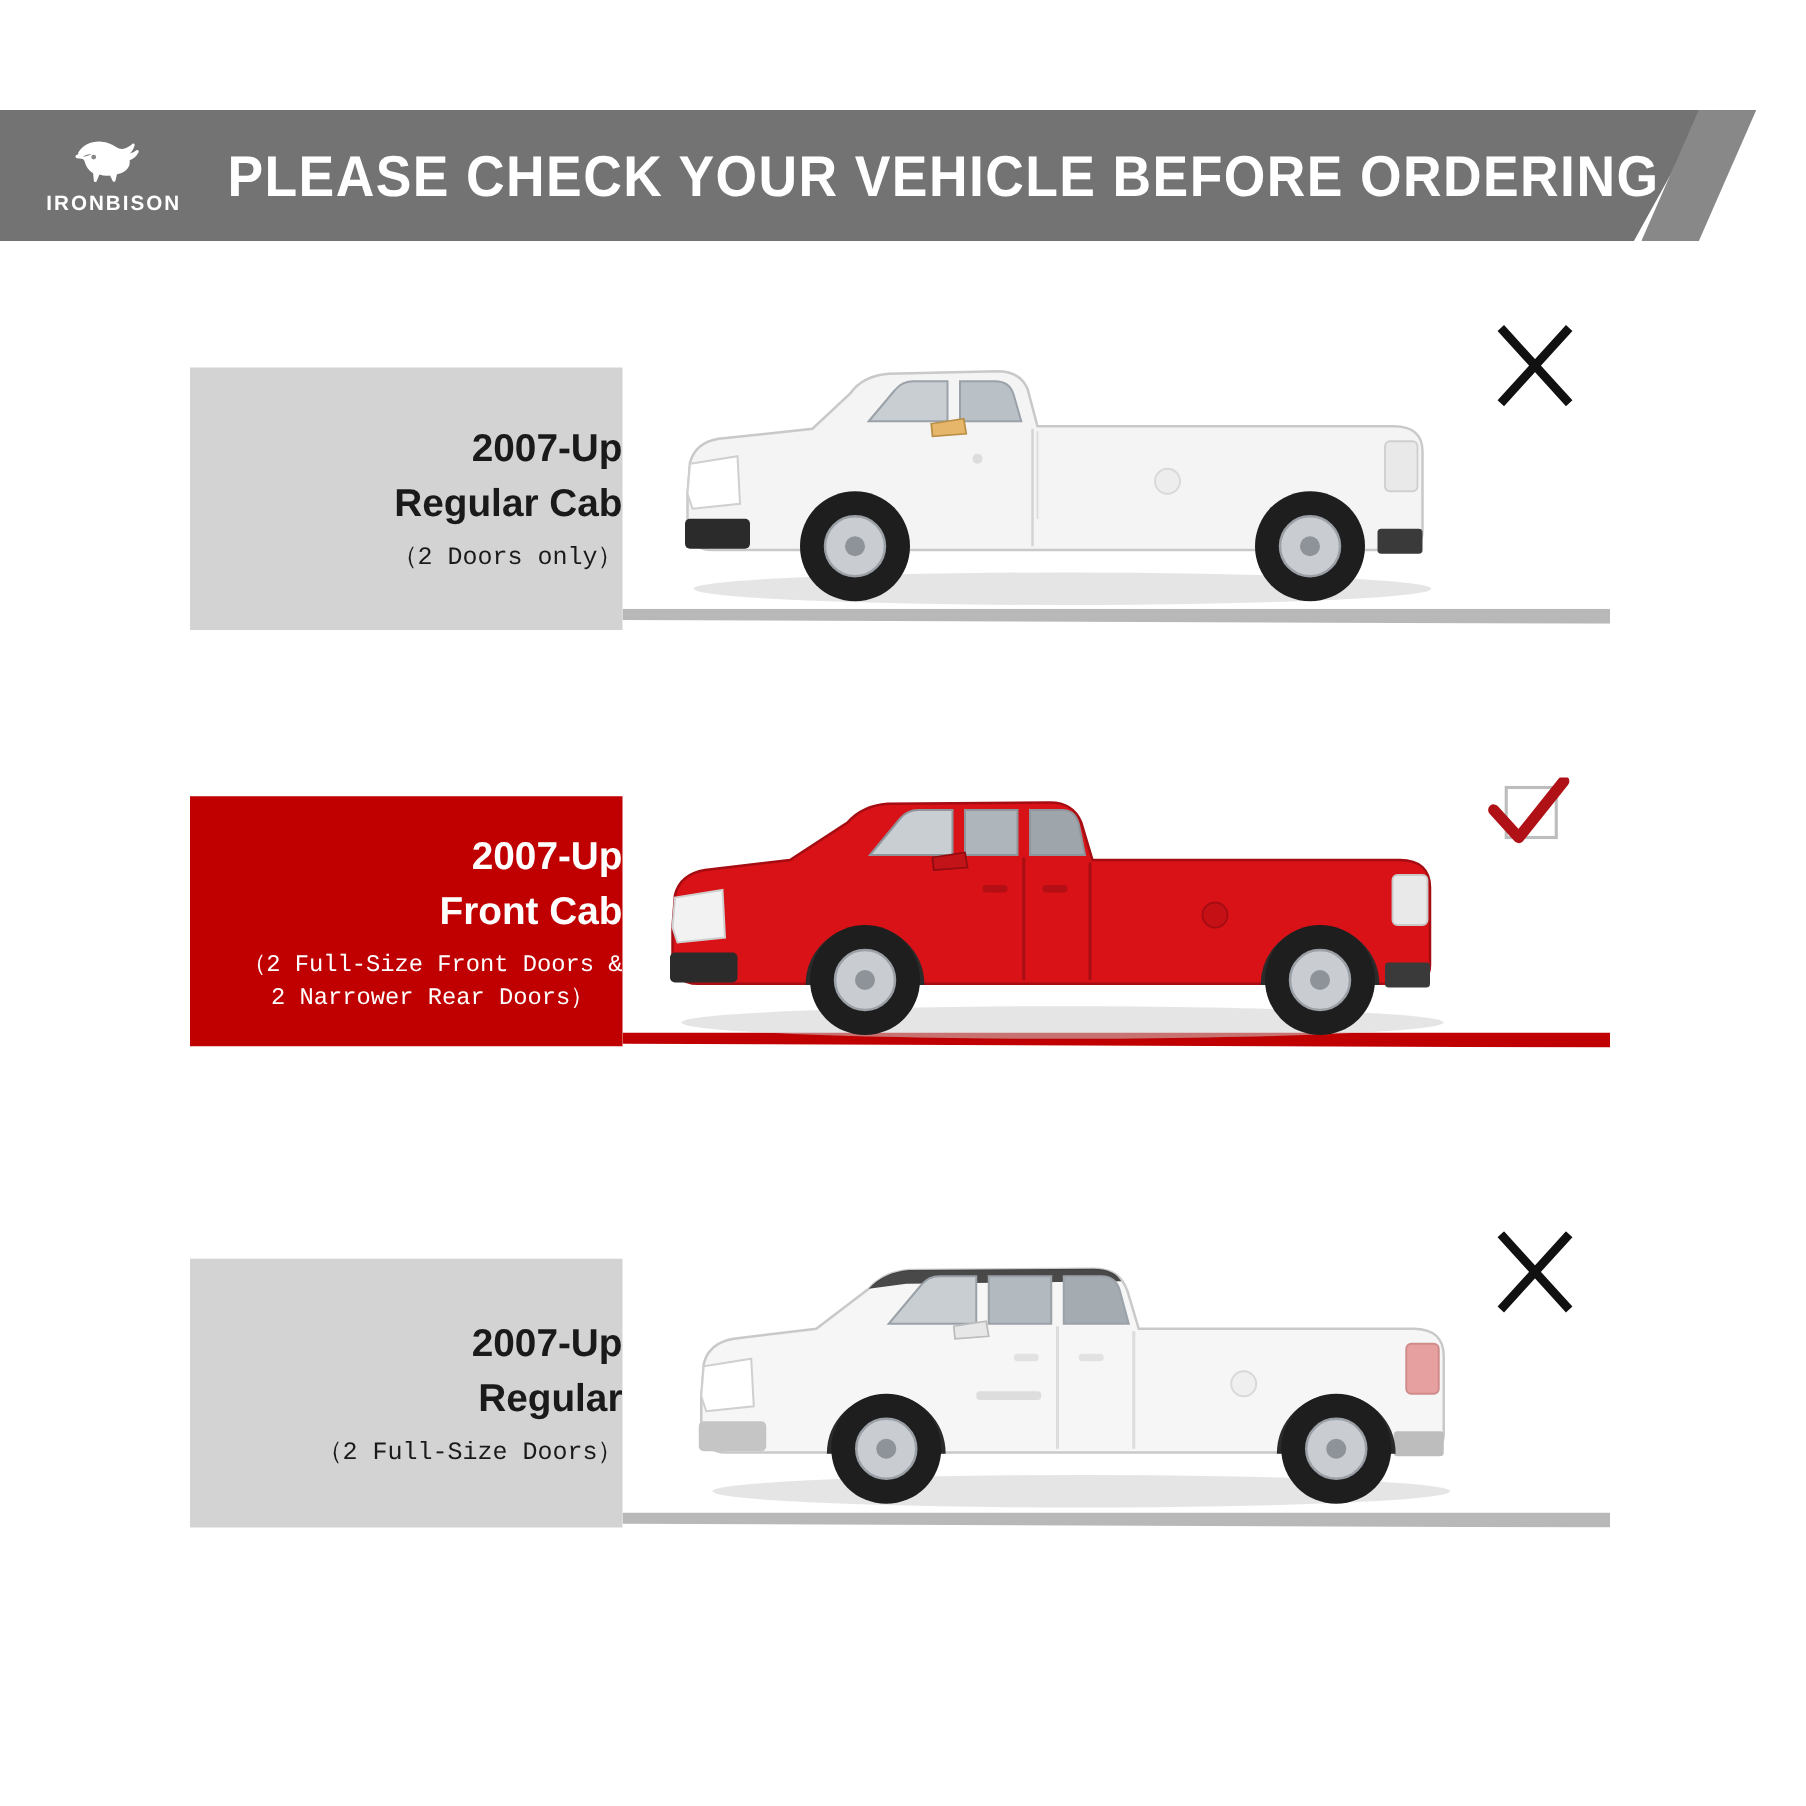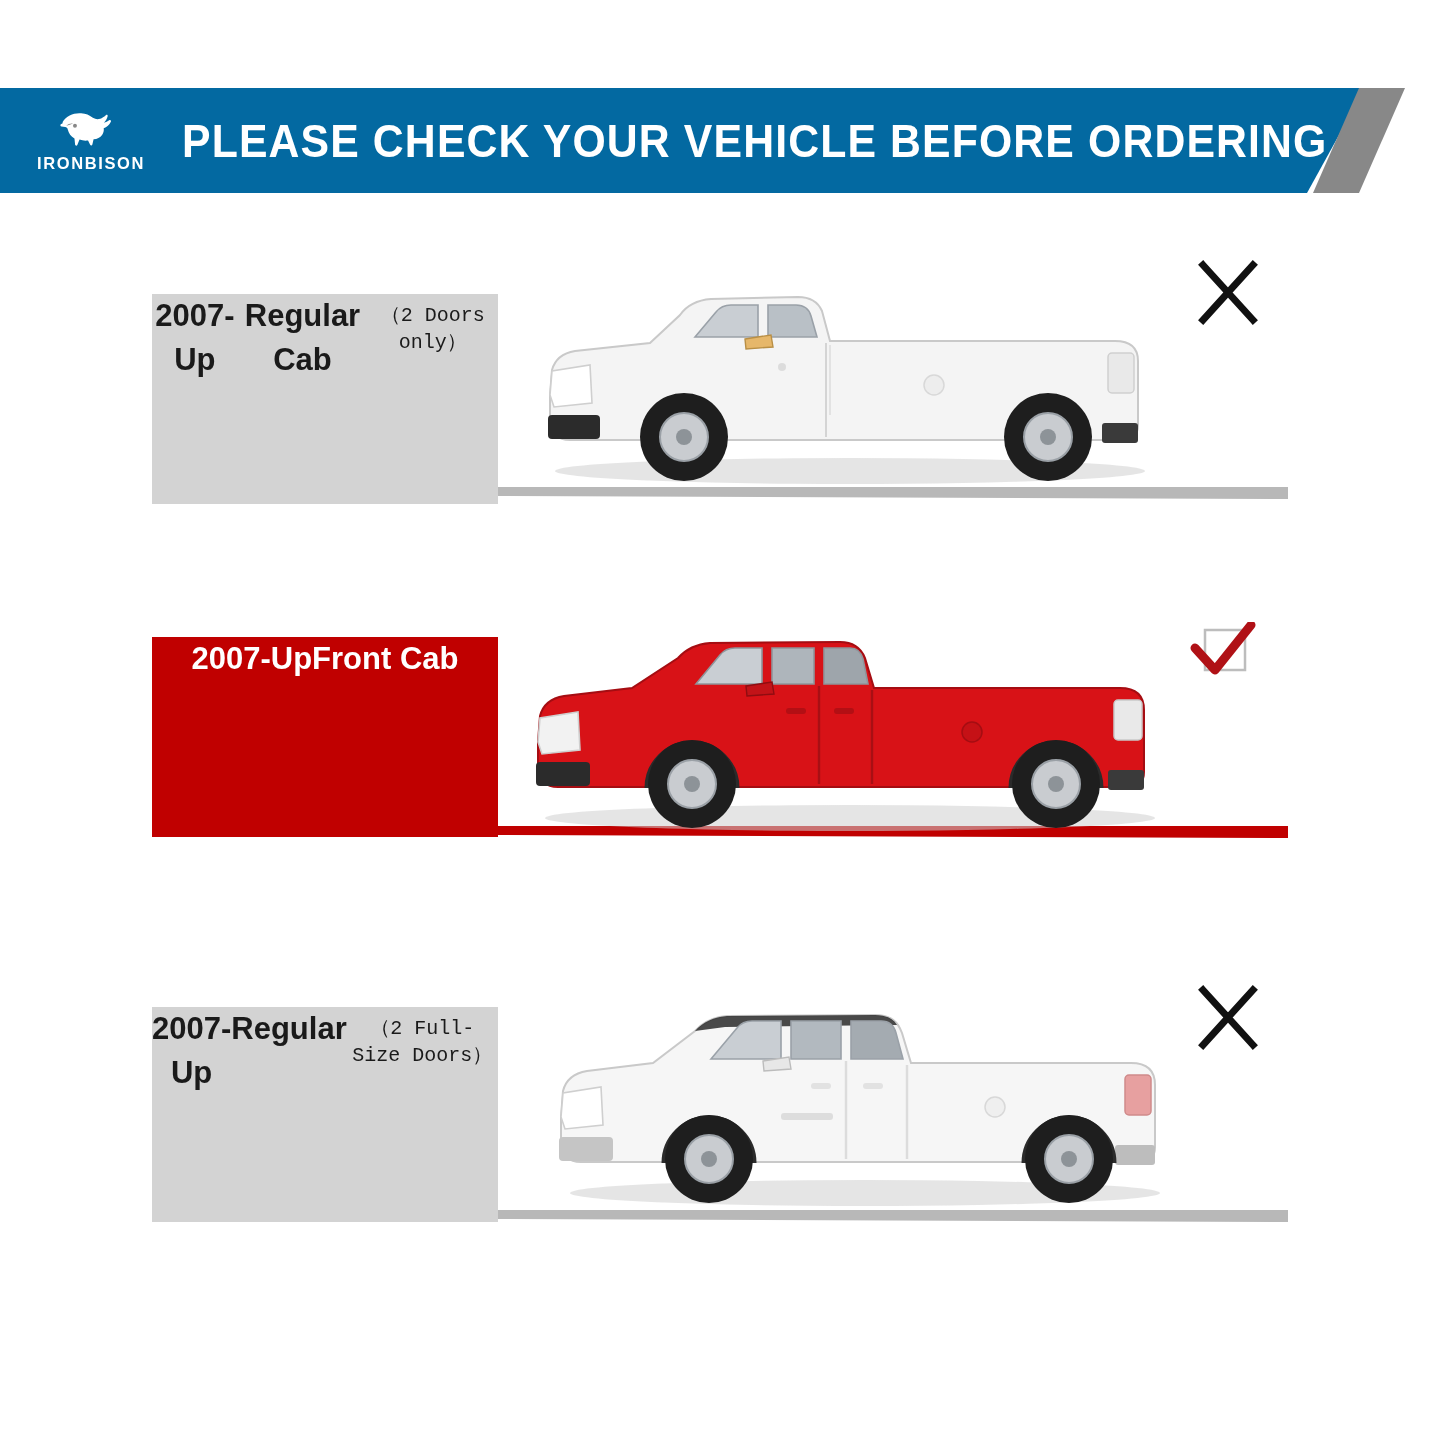--- a/index.html
+++ b/index.html
@@ -15,21 +15,21 @@
     overflow: hidden;
   }
 
   
   .header {
     position: absolute;
     top: 88px;
     left: 0;
     width: 1365px;
     height: 105px;
-    background: #0369a1;
+    background: #737373;
     display: flex;
     align-items: center;
     
     clip-path: polygon(0 0, 100% 0, calc(100% - 58px) 100%, 0 100%);
   }
   .header-accent {
     position: absolute;
     top: 88px;
     left: 1313px;
     width: 92px;
@@ -79,22 +79,22 @@
   .row-1 { top: 255px; height: 260px; }
   .row-2 { top: 610px; height: 250px; }
   .row-3 { top: 985px; height: 260px; }
 
   .label-box {
     position: absolute;
     left: 152px;
     width: 346px;
     box-sizing: border-box;
     display: flex;
-    flex-direction: row;
-    align-items: flex-start;
+    flex-direction: column;
+    align-items: flex-end;
     justify-content: center;
     text-align: center;
   }
   .label-box.gray { background: #d3d3d3; }
   .label-box.red  { background: #c00000; }
 
   .row-1 .label-box { top: 39px; height: 210px; }
   .row-2 .label-box { top: 27px; height: 200px; }
   .row-3 .label-box { top: 22px; height: 215px; }
 
@@ -211,20 +211,22 @@
       <path d="M7 5 L57 60 M57 5 L7 60" stroke="#111111" stroke-width="7" stroke-linecap="square" fill="none"></path>
     </svg>
   </div>
 </div>
 
 <div class="row row-2">
 
   <div class="label-box red">
     <div class="label-line1">2007-Up</div>
     <div class="label-line2">Front Cab</div>
+    <div class="label-sub" style="white-space:pre-line;">（2 Full-Size Front Doors &amp;
+2 Narrower Rear Doors）</div>
   </div>
 
   <div class="ground">
     <svg width="790" height="12" viewBox="0 0 790 12">
       <polygon points="0,0 790,0 790,12 0,9" fill="#c00000"></polygon>
     </svg>
   </div>
 
   <div class="truck">
     <svg width="660" height="215" viewBox="0 0 660 215">

